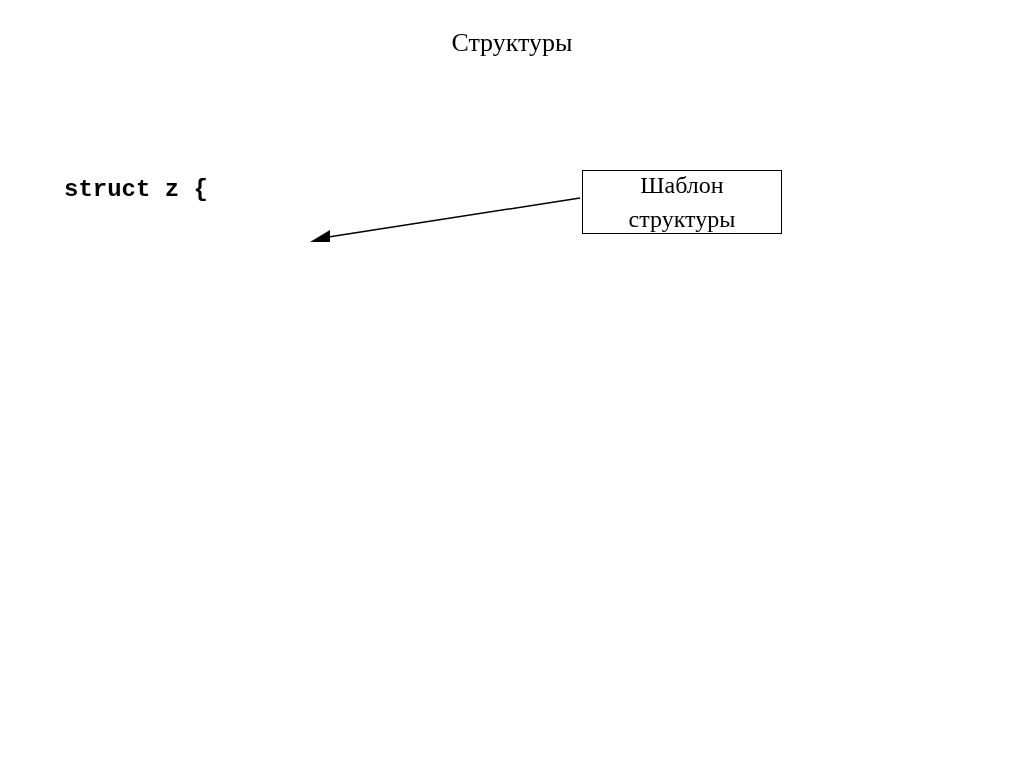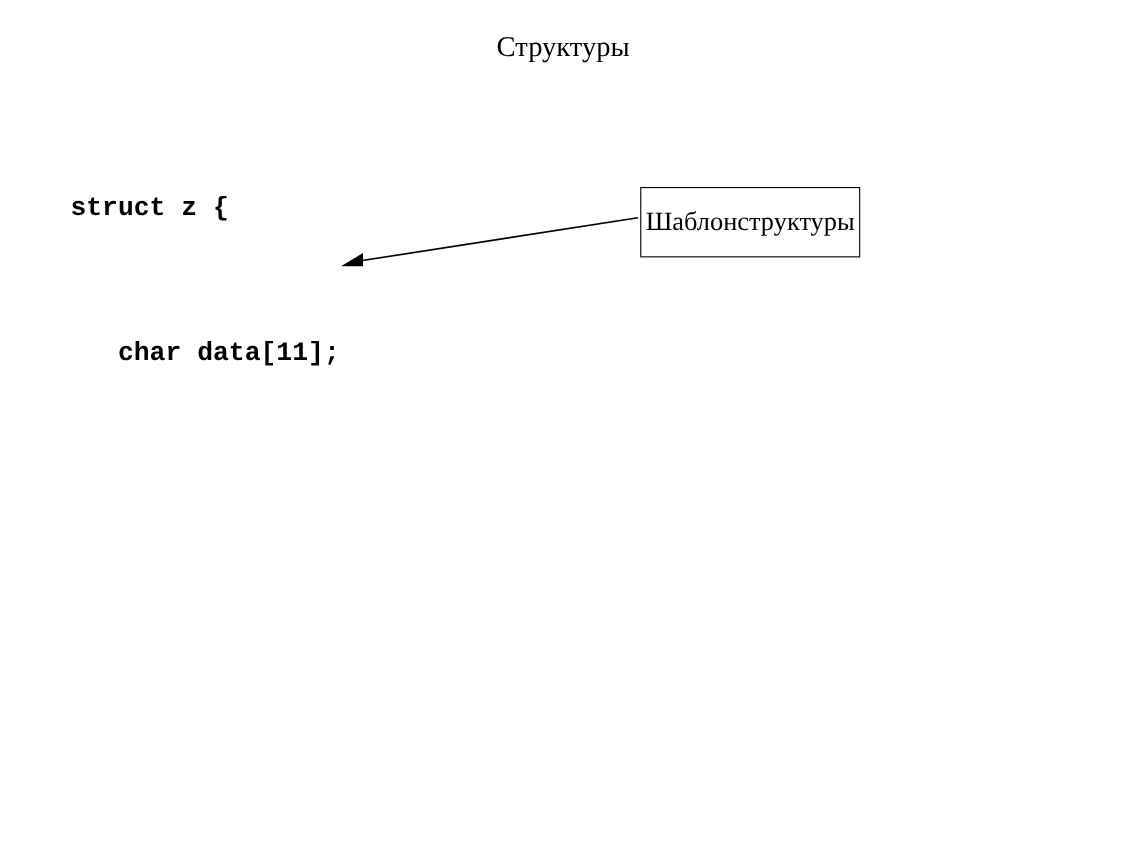--- a/index.html
+++ b/index.html
@@ -39,43 +39,42 @@
     top: 170px;
     left: 582px;
     width: 200px;
     height: 64px;
     border: 1.5px solid #000;
     font-family: "Times New Roman", Times, serif;
     font-weight: normal;
     font-size: 24px;
     line-height: 28px;
     display: flex;
-    flex-direction: row;
+    flex-direction: column;
     align-items: center;
-    justify-content: center;
+    justify-content: space-between;
     box-sizing: border-box;
   }
   .arrow-svg {
     position: absolute;
     top: 192px;
     left: 308px;
     width: 280px;
     height: 60px;
     pointer-events: none;
   }
 </style>
 </head>
 <body>
 <div class="page">
 
 <div class="title">Структуры</div>
 
 <div class="code">
   <div>struct z {</div>
-  <div>   char data[11];</div>
   
   
   
   
   
   
   
   
   
 </div>

